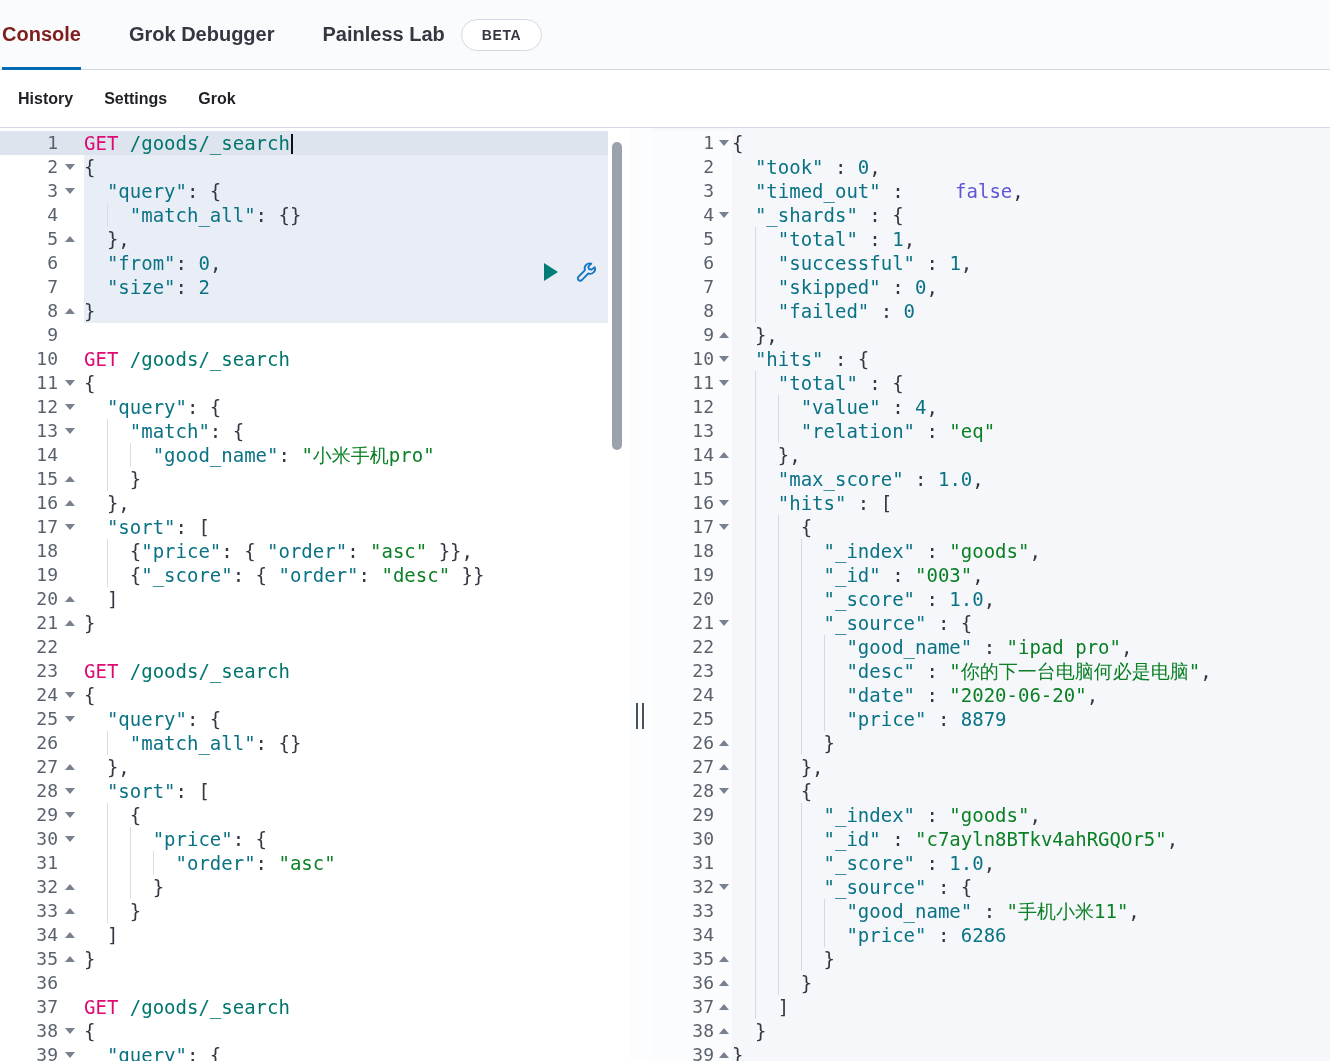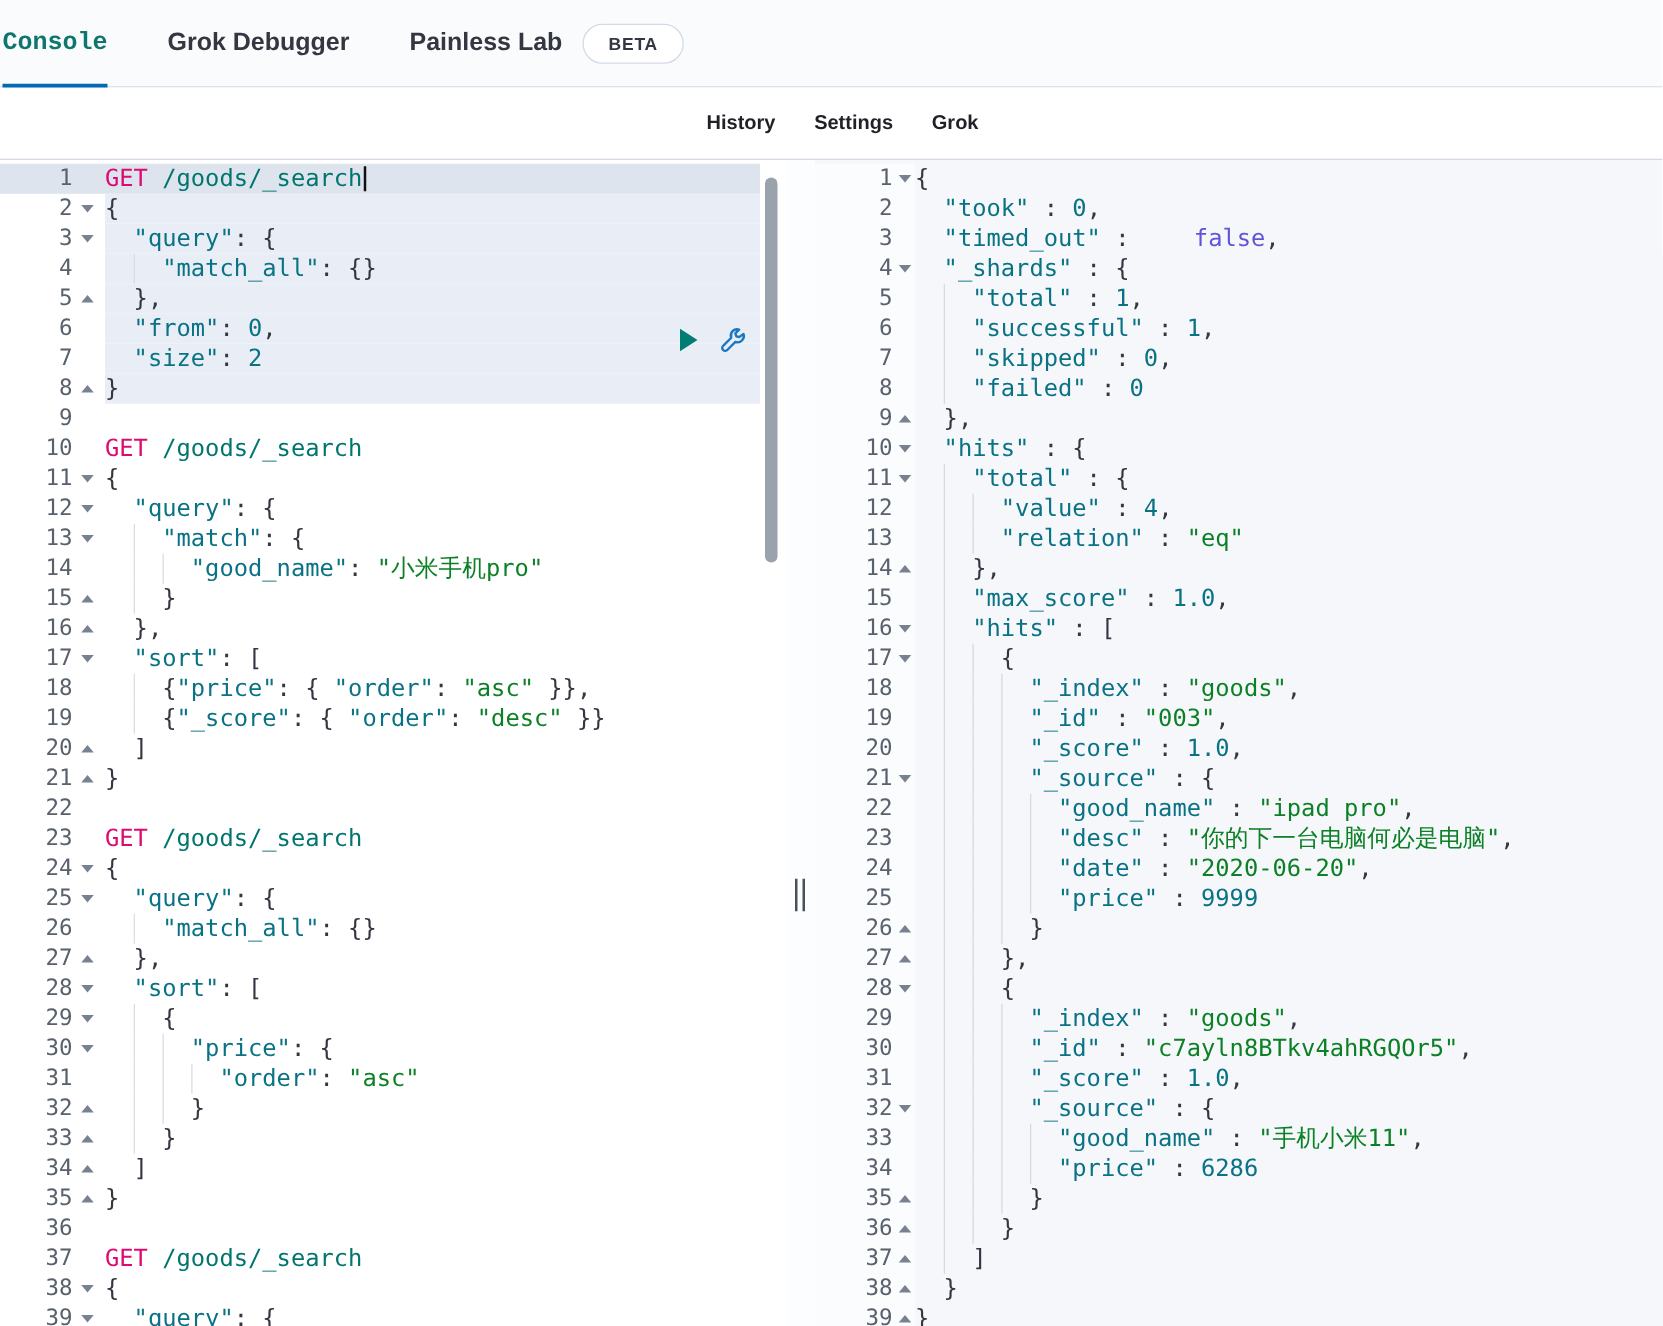--- a/index.html
+++ b/index.html
@@ -4,29 +4,29 @@
 <style>
   * { margin:0; padding:0; box-sizing:border-box; }
   html,body { width:1330px; height:1061px; overflow:hidden; background:#fff;
     font-family:"Liberation Sans", sans-serif; color:#343741; }
 
   
   .tabbar { height:70px; background:#fafbfd; border-bottom:1px solid #d3dae6;
     display:flex; align-items:center; padding-left:2px; }
   .tab { position:relative; height:100%; display:flex; align-items:center;
     margin-right:48px; font-size:20px; font-weight:700; color:#343741; cursor:pointer; white-space:nowrap; }
-  .tab.active { color:#0f766e;font-family:Liberation Mono, monospace; }
+  .tab.active { color:#7f1d1d; }
   .tab.active::after { content:""; position:absolute; left:0; right:0; bottom:-1px;
     height:3px; background:#006bb4; }
   .beta { margin-left:16px; border:1px solid #d3dae6; border-radius:18px; background:#fff;
     padding:7px 20px; font-size:14px; font-weight:700; letter-spacing:.6px; color:#343741; }
 
   
   .menubar { height:58px; background:#fff; border-bottom:1px solid #d3dae6;
-    display:flex; align-items:center; gap:31px; padding-left:18px;justify-content:center; }
+    display:flex; align-items:center; gap:31px; padding-left:18px; }
   .menu-item { font-size:16px; font-weight:700; color:#1f2126; cursor:pointer; }
 
   
   .editors { position:relative; height:933px; display:flex; background:#fff; }
   .panel { position:relative; overflow:hidden; }
   .panel .lines { padding-top:3px; }
   .left-panel  { width:630px; background:#fff; }
   .right-panel { width:678px; background:#f5f7fa; }
   .splitter { width:22px; background:#fcfdfe; position:relative; cursor:col-resize; }
   .split-handle { position:absolute; left:6px; top:575px; width:8px; height:26px;
@@ -616,21 +616,21 @@
             <span class="num">24</span>
             <span class="foldslot"></span>
           </div>
           <div class="code"><i class="g" style="left: calc(2ch);"></i><i class="g" style="left: calc(4ch);"></i><i class="g" style="left: calc(6ch);"></i><i class="g" style="left: calc(8ch);"></i><span class="tk-p">          </span><span class="tk-k">"date"</span><span class="tk-p"> : </span><span class="tk-s">"2020-06-20"</span><span class="tk-p">,</span></div>
         </div>
         <div class="row">
           <div class="gutter">
             <span class="num">25</span>
             <span class="foldslot"></span>
           </div>
-          <div class="code"><i class="g" style="left: calc(2ch);"></i><i class="g" style="left: calc(4ch);"></i><i class="g" style="left: calc(6ch);"></i><i class="g" style="left: calc(8ch);"></i><span class="tk-p">          </span><span class="tk-k">"price"</span><span class="tk-p"> : </span><span class="tk-n">9999</span></div>
+          <div class="code"><i class="g" style="left: calc(2ch);"></i><i class="g" style="left: calc(4ch);"></i><i class="g" style="left: calc(6ch);"></i><i class="g" style="left: calc(8ch);"></i><span class="tk-p">          </span><span class="tk-k">"price"</span><span class="tk-p"> : </span><span class="tk-n">8879</span></div>
         </div>
         <div class="row">
           <div class="gutter">
             <span class="num">26</span>
             <span class="foldslot">
               <i class="fold-u"></i>
             </span>
           </div>
           <div class="code"><i class="g" style="left: calc(2ch);"></i><i class="g" style="left: calc(4ch);"></i><i class="g" style="left: calc(6ch);"></i><span class="tk-p">        }</span></div>
         </div>

